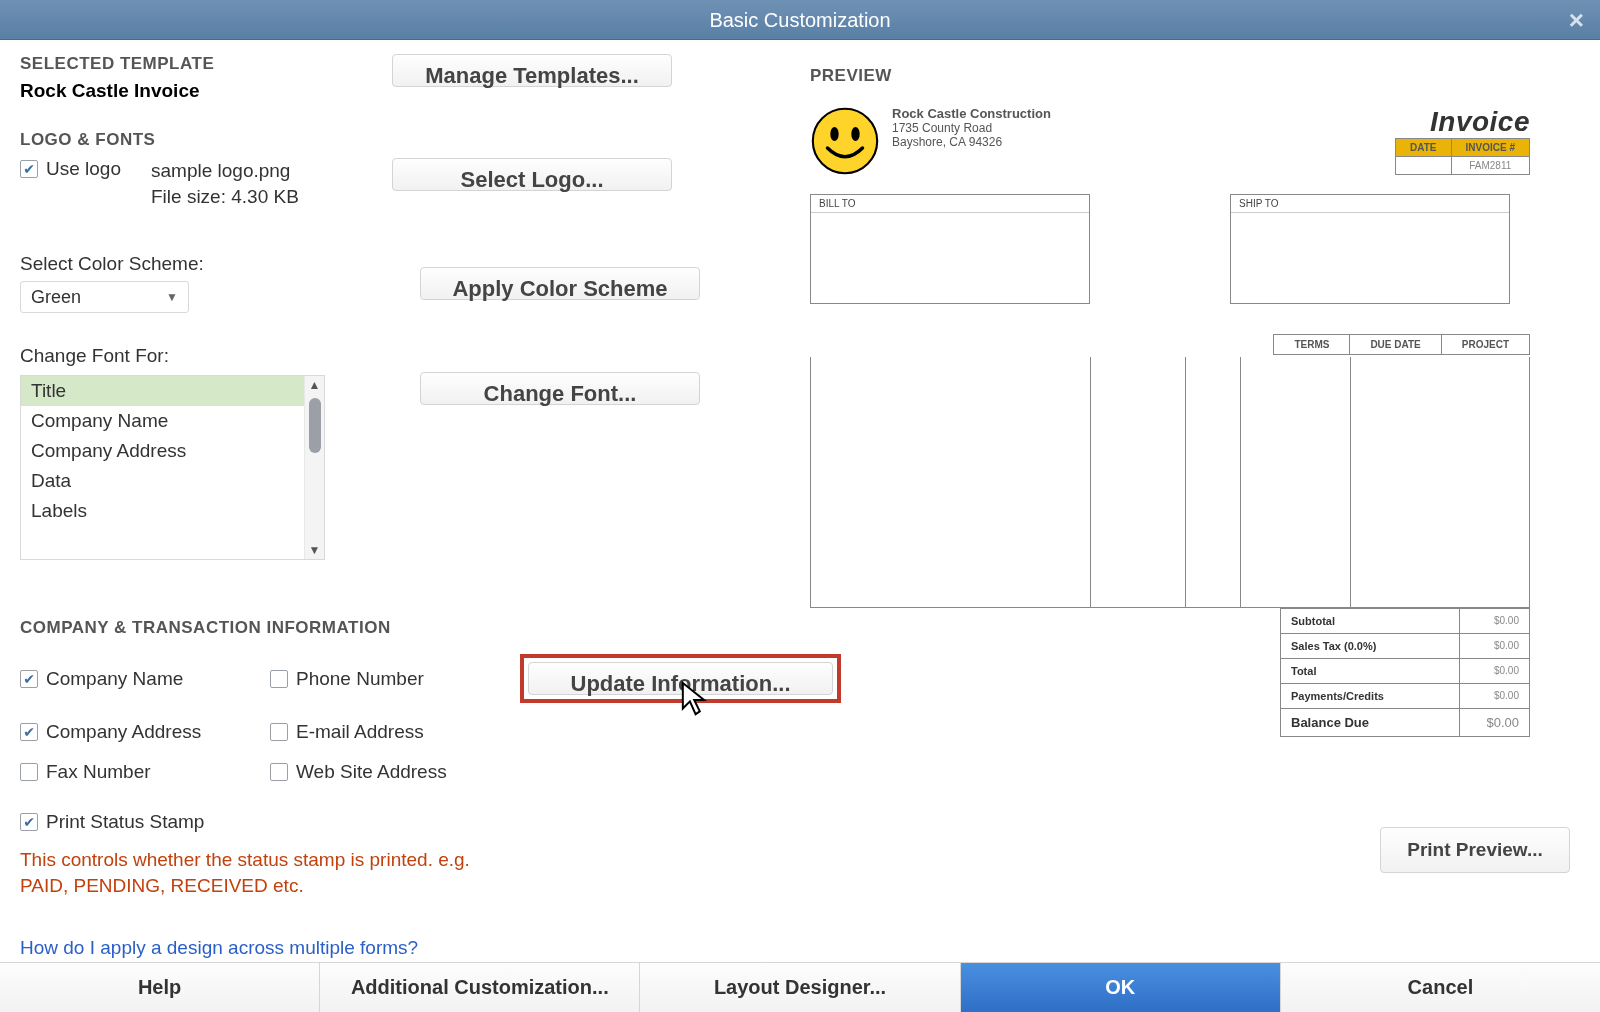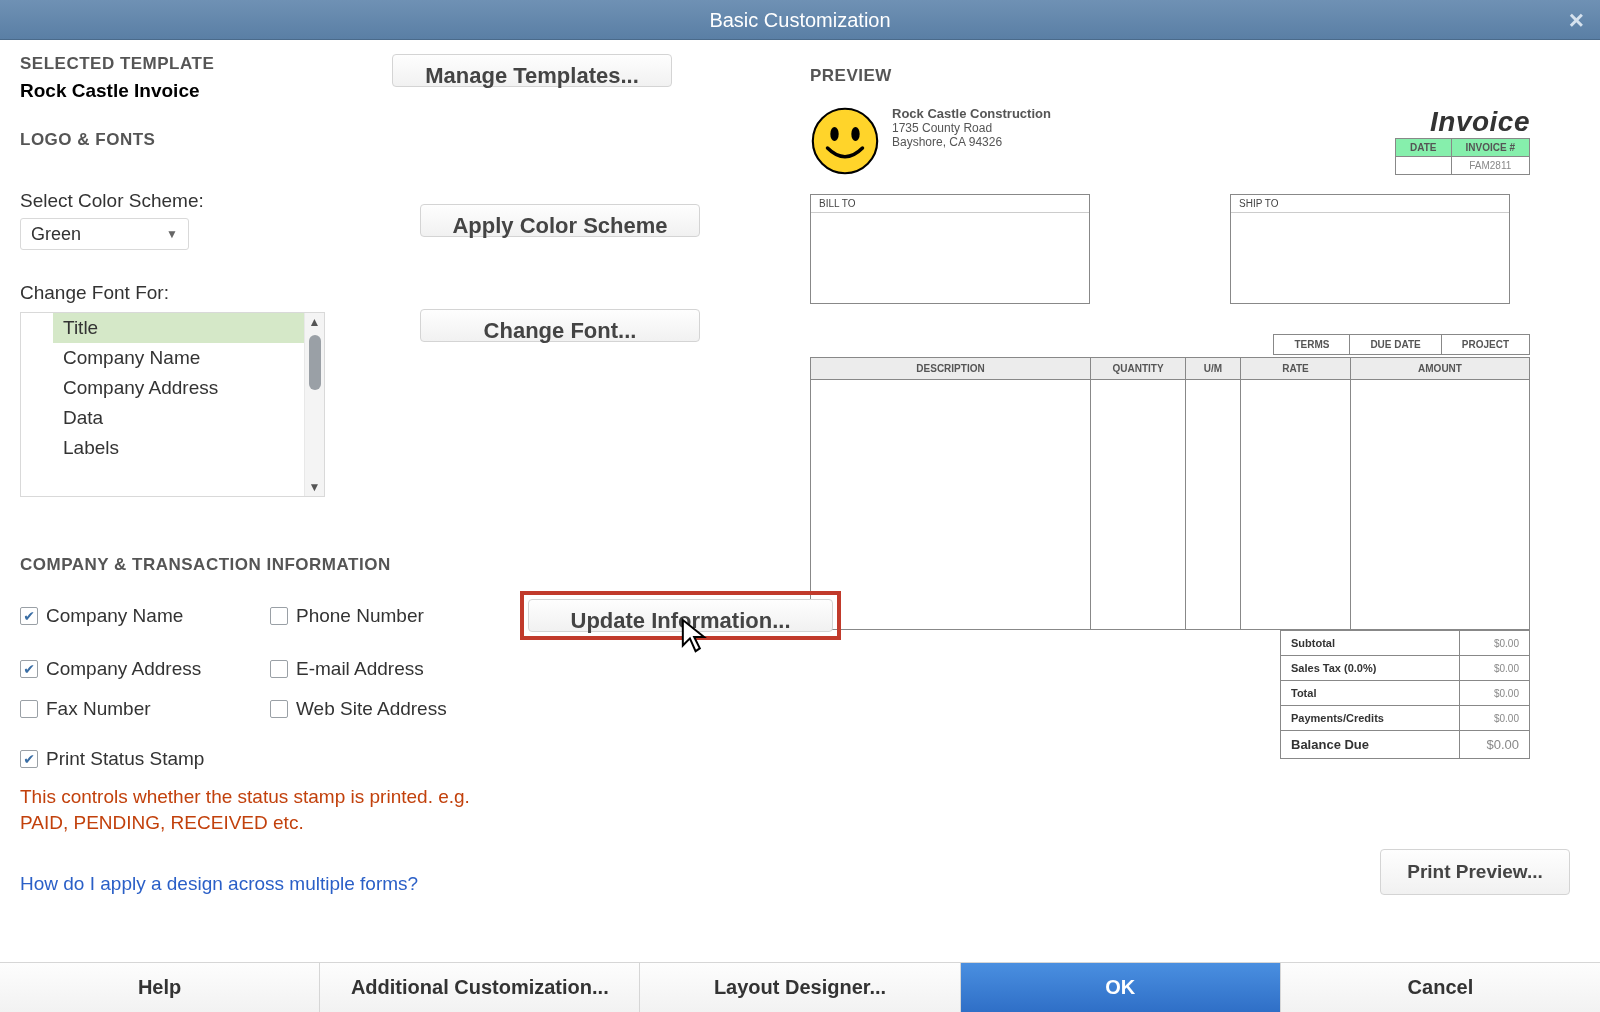--- a/index.html
+++ b/index.html
@@ -52,21 +52,20 @@
     display:flex; align-items:center; justify-content:space-between;
     padding:0 10px; font-size:18px; color:#333; cursor:pointer;
     border-radius:3px; background:#fff;
   }
   .caret { font-size:12px; color:#666; }
 
   .font-label { font-size:19px; color:#333; margin-top:32px; margin-bottom:8px; }
   .fontlist {
     width:305px; height:185px; border:1px solid #d9d9d9; position:relative;
     background:#fff;
-    padding-left:32px;
   }
   .fontlist .item {
     padding:4px 10px; font-size:19px; cursor:pointer;
   }
   .fontlist .item.selected { background:#d5e8c8; }
   .fontlist .scroll { position:absolute; right:0; top:0; width:20px; height:100%;
     background:#f4f4f4; border-left:1px solid #e8e8e8;
     display:flex; flex-direction:column; justify-content:space-between; align-items:center; }
   .fontlist .scroll .ar { font-size:12px; color:#555; padding:2px 0; cursor:pointer; }
   .fontlist .scroll .thumb { width:12px; height:55px; background:#9aa0a6; border-radius:6px; margin-top:4px; }
@@ -109,21 +108,21 @@
   }
   .pv-head { display:flex; }
   .pv-logo { display:flex; gap:12px; align-items:flex-start; }
   .smiley { width:70px; height:70px; }
   .pv-company .cname { font-weight:700; font-size:13px; }
   .pv-company div { font-size:12px; color:#555; }
   .pv-invoice { margin-left:auto; text-align:right; }
   .pv-invoice .title { font-size:28px; font-weight:700; font-style:italic; letter-spacing:.5px; }
   .pv-invoice table { border-collapse:collapse; margin-left:auto; }
   .pv-invoice th, .pv-invoice td { border:1px solid #888; font-size:10px; padding:3px 14px; text-align:center; }
-  .pv-invoice th { background:#86efac; color:#555; font-weight:600; }
+  .pv-invoice th { background:#eab308; color:#555; font-weight:600; }
   .pv-invoice td { background:#fff; color:#888; }
 
   .pv-addr { display:flex; gap:140px; margin-top:18px; }
   .pv-box { border:1px solid #888; width:280px; }
   .pv-box .hdr { font-size:10px; padding:3px 8px; border-bottom:1px solid #ccc; color:#444;}
   .pv-box .body { height:90px; }
 
   .pv-terms { margin-top:30px; display:flex; justify-content:flex-end;}
   .pv-terms table { border-collapse:collapse; }
   .pv-terms th { border:1px solid #888; background:#fff; font-size:10px; padding:4px 20px; color:#555; font-weight:600;}
@@ -161,20 +160,35 @@
         <div class="section-header">SELECTED TEMPLATE</div>
         <div class="template-name">Rock Castle Invoice</div>
       </div>
       <div class="btn-wrap">
         <div class="btn">Manage Templates...</div>
       </div>
     </div>
 
     
     <div class="section-header">LOGO &amp; FONTS</div>
+    <div class="btn-row" style="margin-top:8px;">
+      <div class="logo-row">
+        <label class="checkbox">
+          <span class="chk checked"></span>
+          <span>Use logo</span>
+        </label>
+        <div class="logo-file">
+          <div>sample logo.png</div>
+          <div>File size: 4.30 KB</div>
+        </div>
+      </div>
+      <div class="btn-wrap">
+        <div class="btn">Select Logo...</div>
+      </div>
+    </div>
 
     
     <div class="two-col">
       <div class="lcol">
         <div class="color-label">Select Color Scheme:</div>
         <div class="dropdown">
           <span>Green</span>
           <span class="caret">▼</span>
         </div>
 
@@ -316,27 +330,20 @@
 
       <table class="pv-items">
         <colgroup>
           <col style="width:280px">
             <col style="width:95px">
             <col style="width:55px">
             <col style="width:110px">
             <col>
         </colgroup>
         <tbody>
-            <tr>
-          <th>DESCRIPTION</th>
-          <th>QUANTITY</th>
-          <th>U/M</th>
-          <th>RATE</th>
-          <th>AMOUNT</th>
-        </tr>
         <tr class="pv-itembody">
               <td></td>
               <td></td>
               <td></td>
               <td></td>
               <td></td>
             </tr>
       </tbody>
         </table>
 

